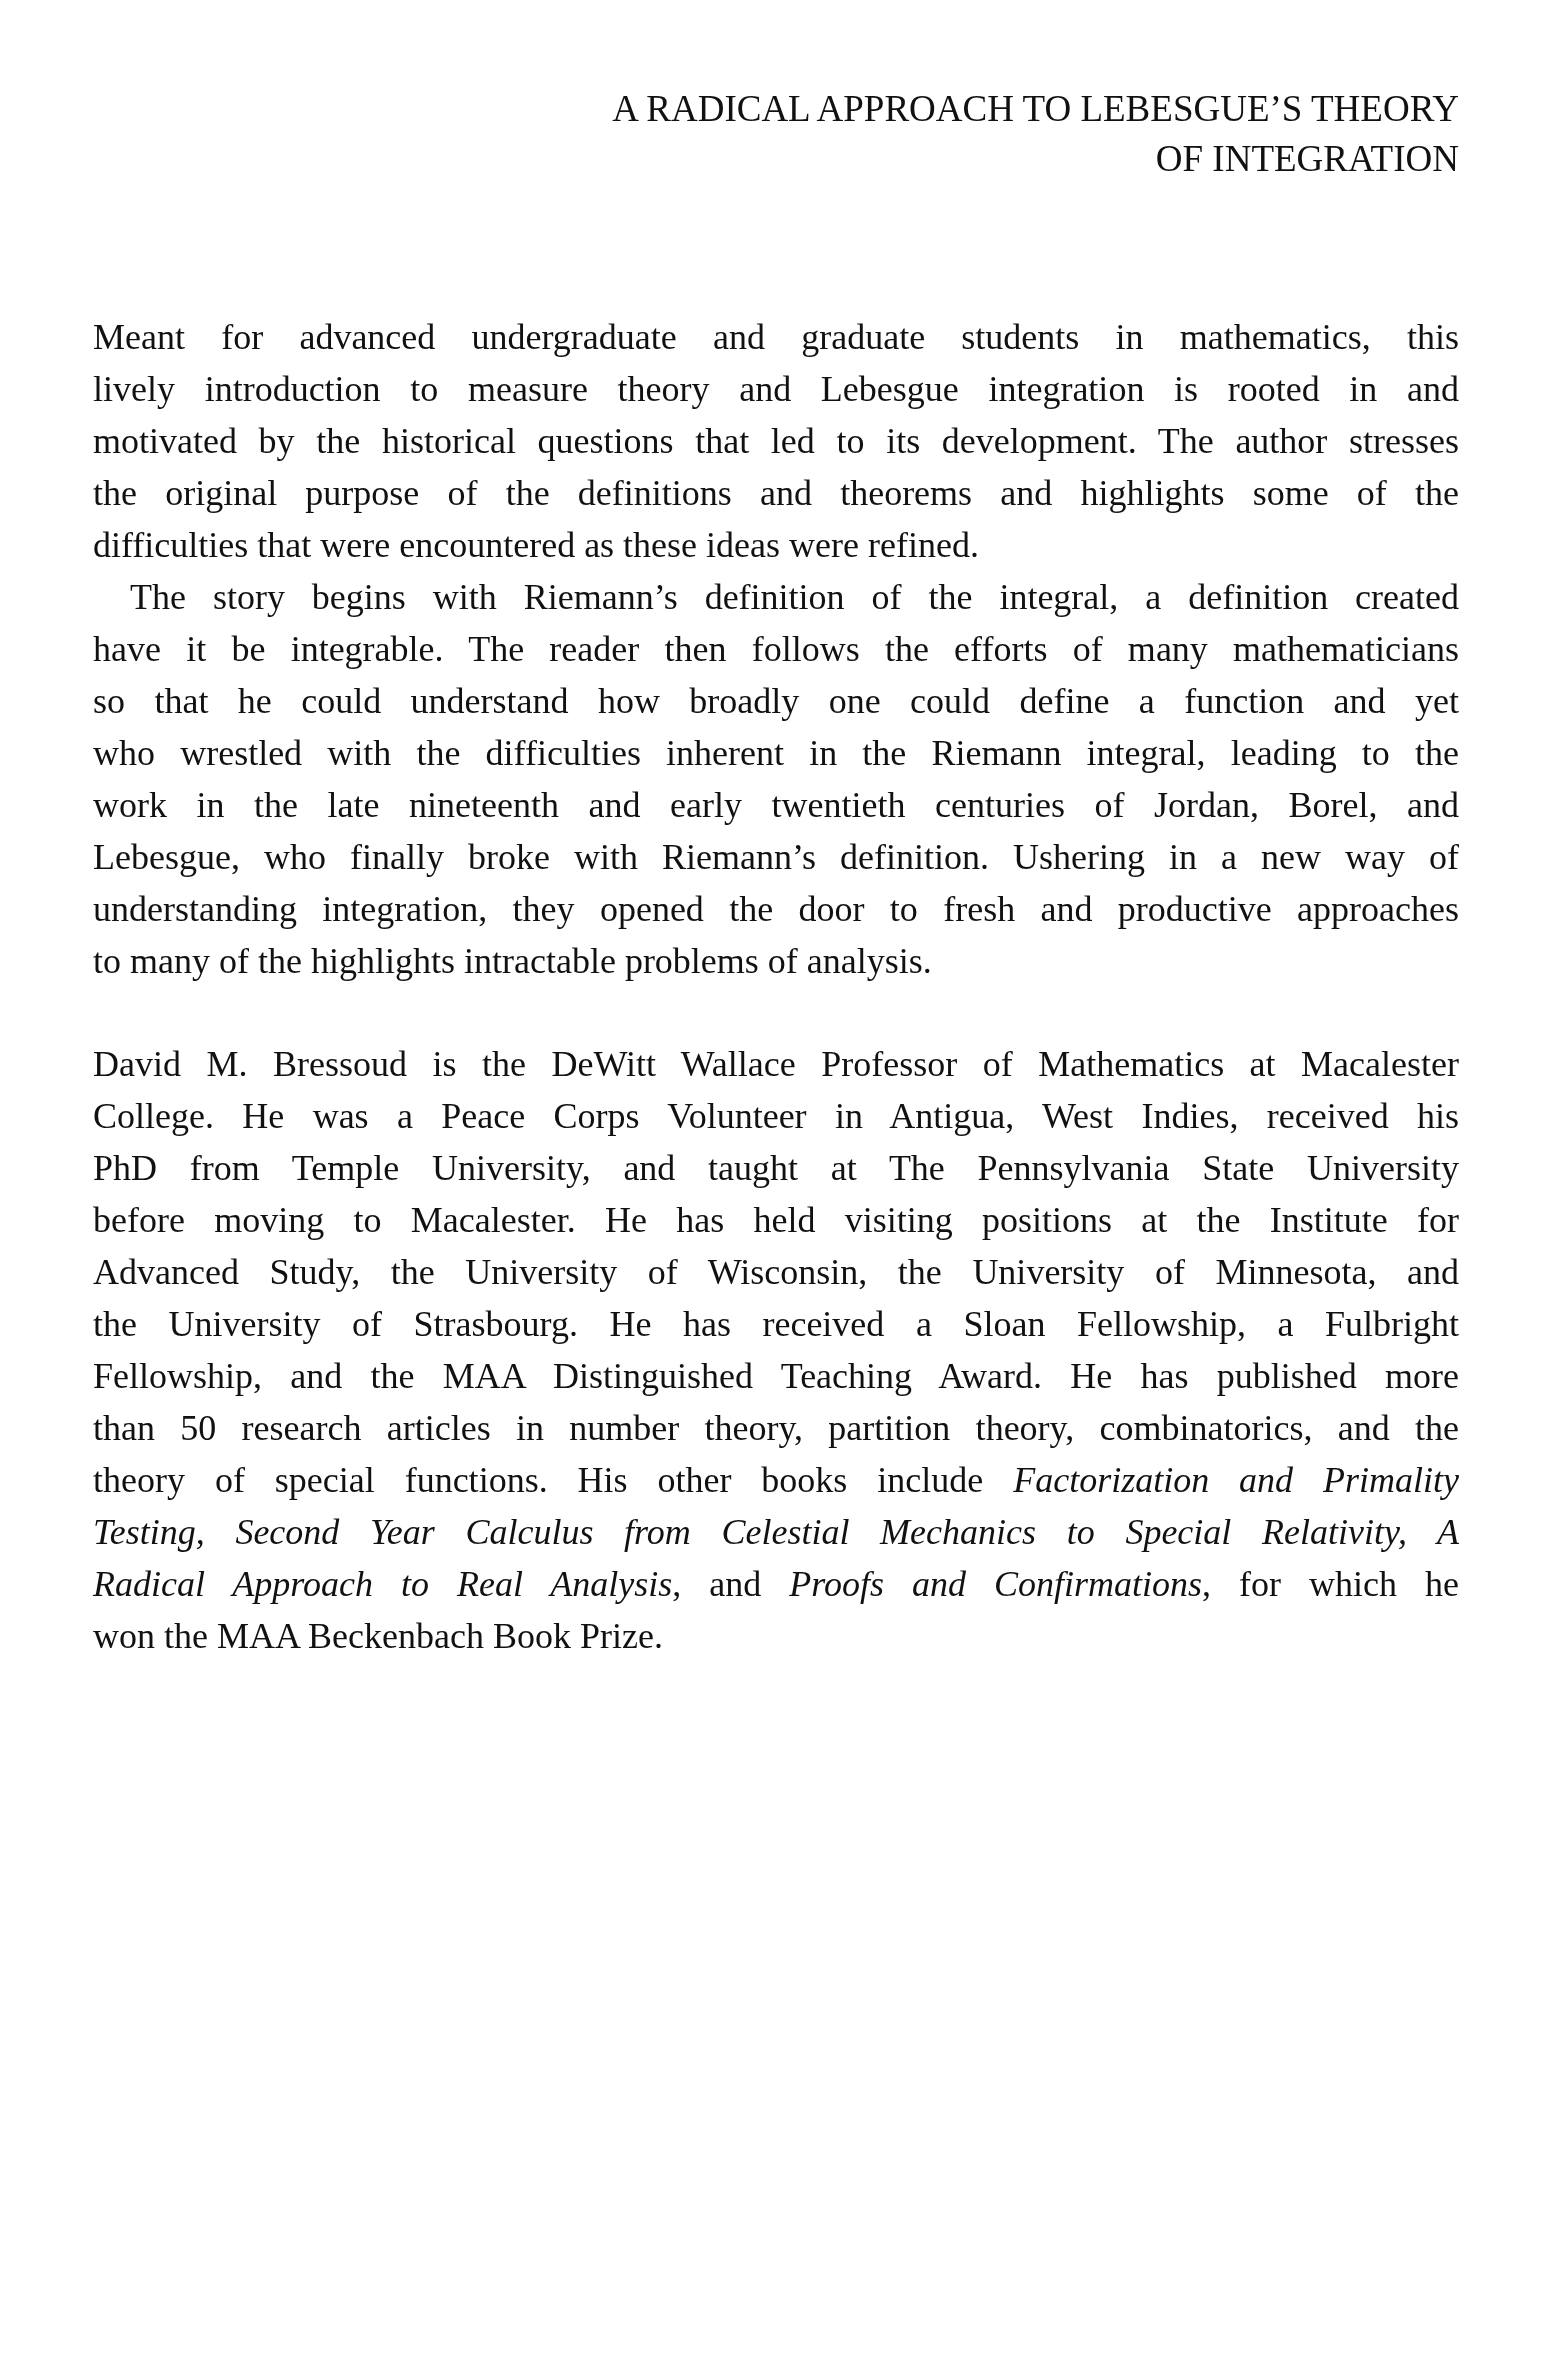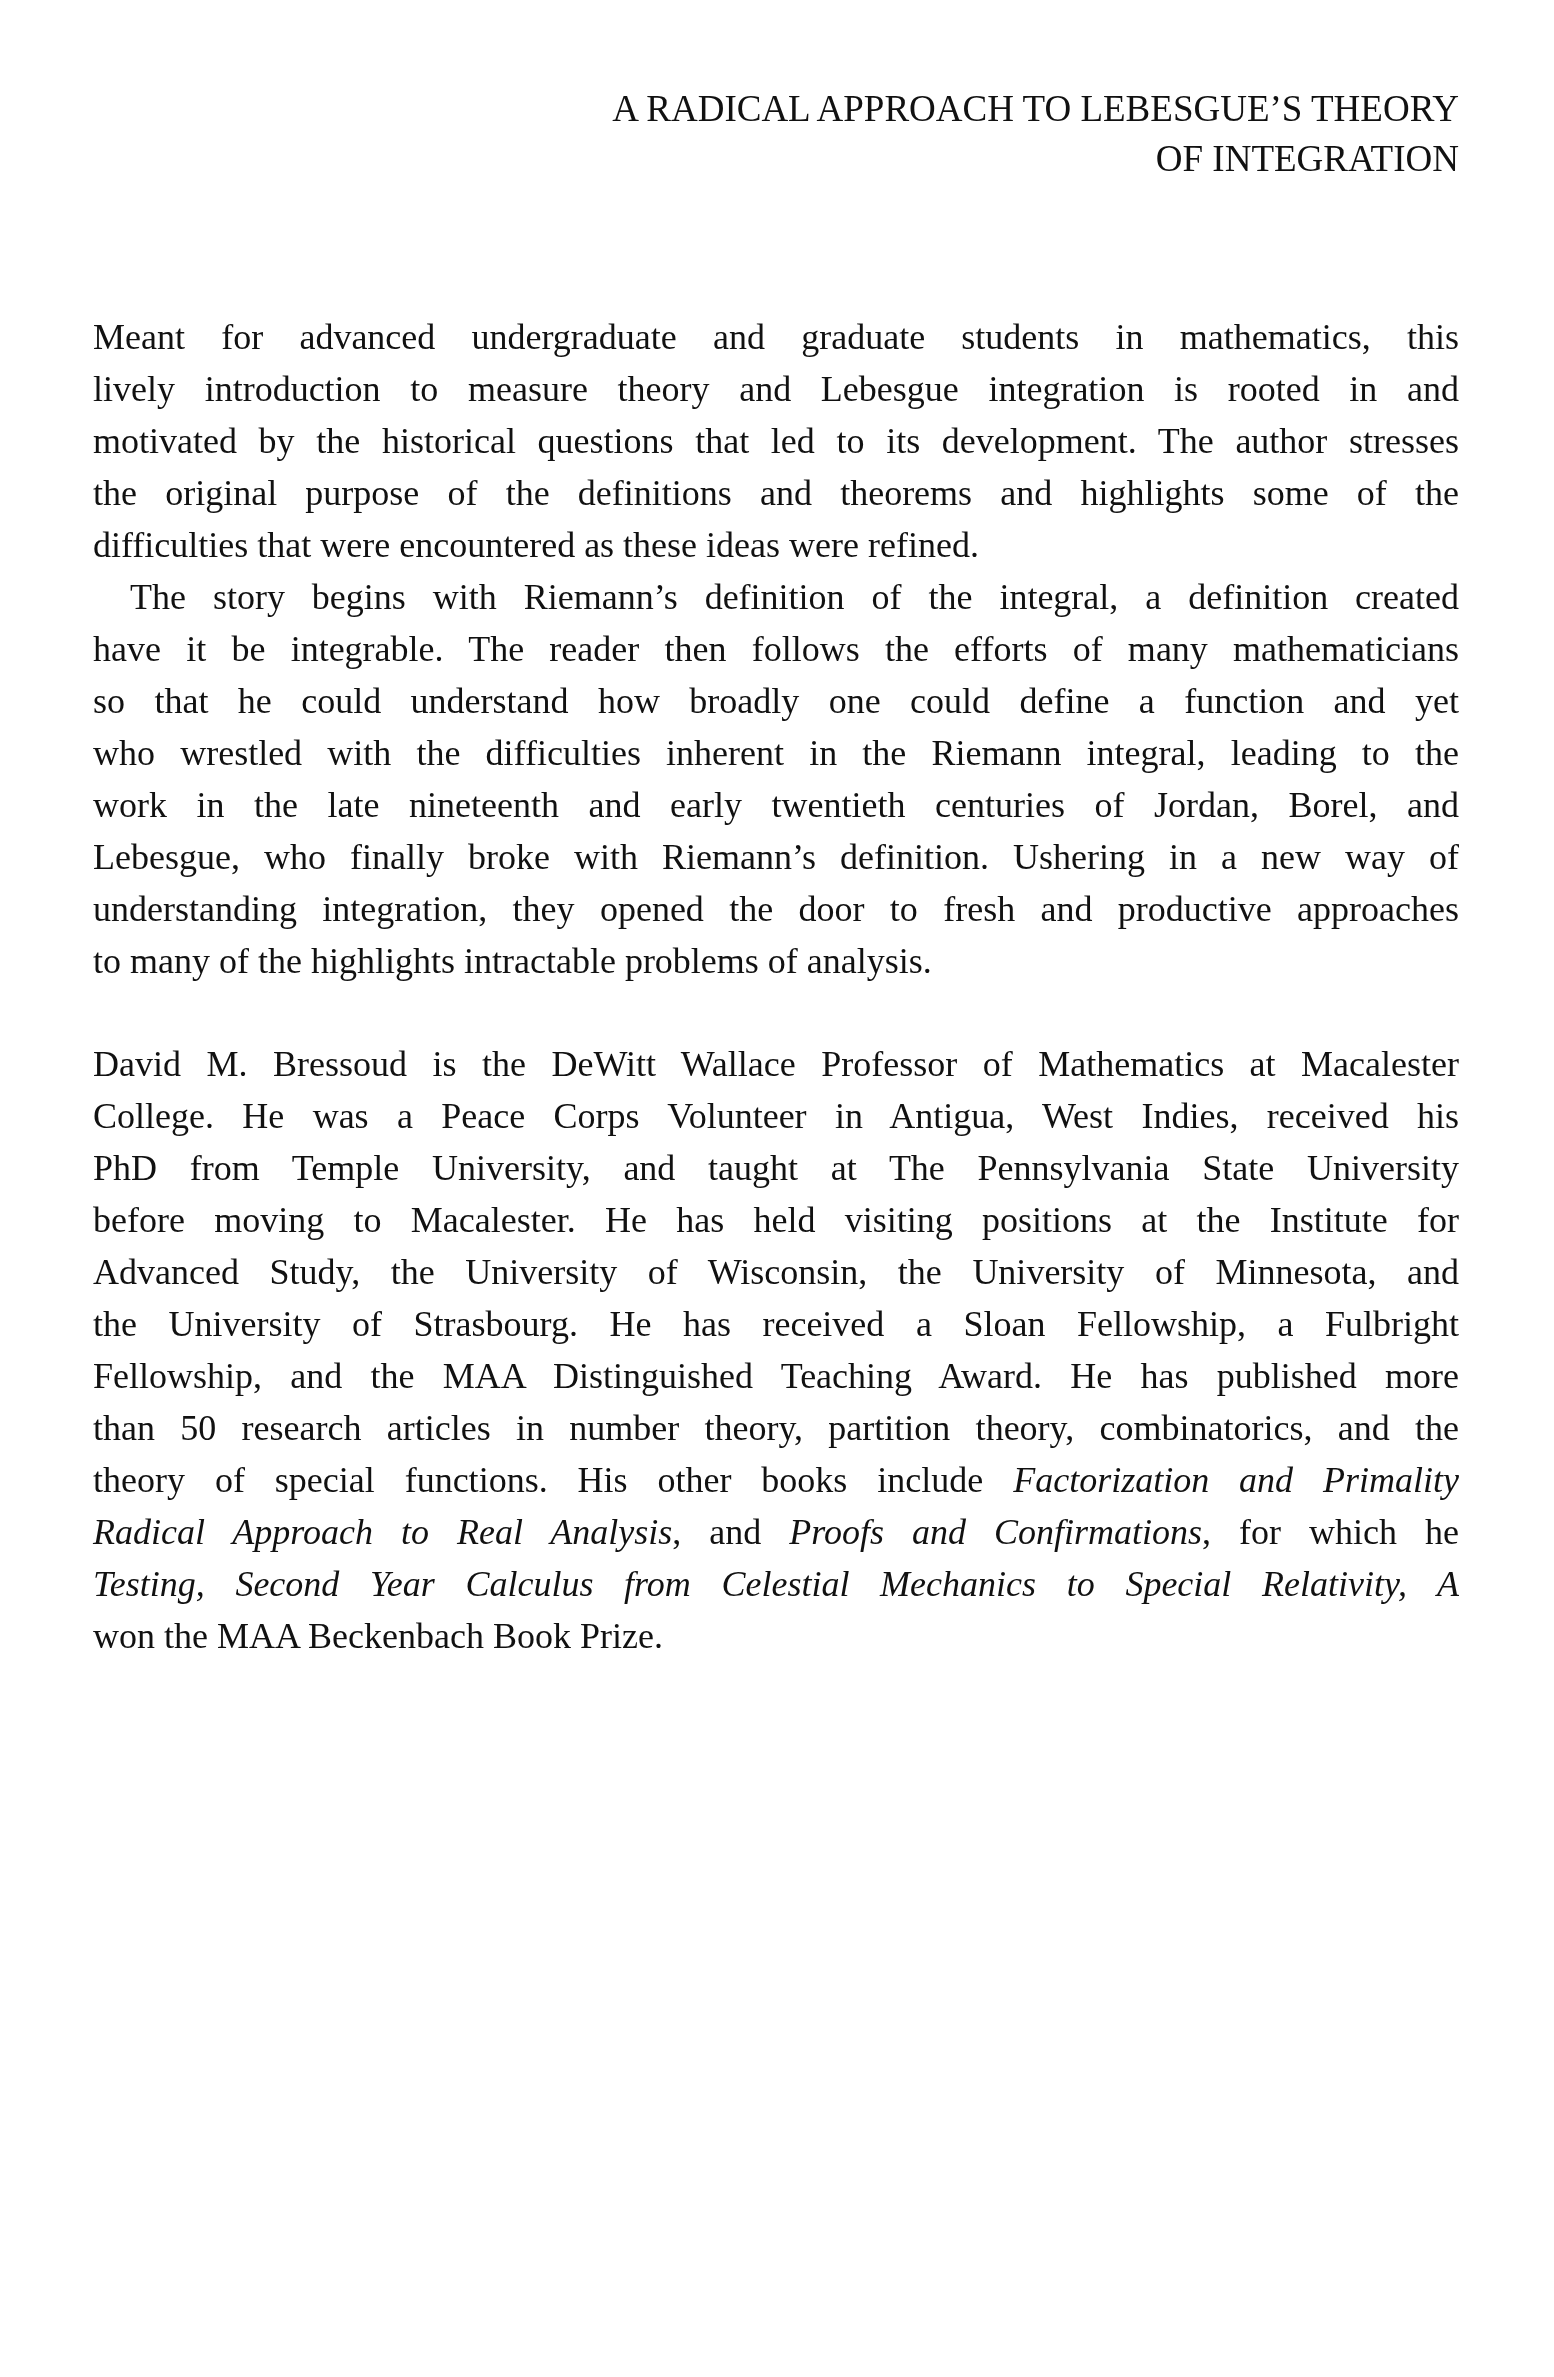--- a/index.html
+++ b/index.html
@@ -97,20 +97,20 @@
     <p class="para">
       <span class="ln">David M. Bressoud is the DeWitt Wallace Professor of Mathematics at Macalester</span>
       <span class="ln">College. He was a Peace Corps Volunteer in Antigua, West Indies, received his</span>
       <span class="ln">PhD from Temple University, and taught at The Pennsylvania State University</span>
       <span class="ln">before moving to Macalester. He has held visiting positions at the Institute for</span>
       <span class="ln">Advanced Study, the University of Wisconsin, the University of Minnesota, and</span>
       <span class="ln">the University of Strasbourg. He has received a Sloan Fellowship, a Fulbright</span>
       <span class="ln">Fellowship, and the MAA Distinguished Teaching Award. He has published more</span>
       <span class="ln">than 50 research articles in number theory, partition theory, combinatorics, and the</span>
       <span class="ln"><span style="white-space: pre;">theory of special functions. His other books include </span><i style="white-space: pre;">Factorization and Primality</i></span>
+      <span class="ln"><i style="white-space: pre;">Testing, Second Year Calculus from Celestial Mechanics to Special Relativity, A</i></span>
       <span class="ln"><i style="white-space: pre;">Radical Approach to Real Analysis</i><span style="white-space: pre;">, and </span><i style="white-space: pre;">Proofs and Confirmations</i><span style="white-space: pre;">, for which he</span></span>
-      <span class="ln"><i style="white-space: pre;">Testing, Second Year Calculus from Celestial Mechanics to Special Relativity, A</i></span>
       <span class="ln last">won the MAA Beckenbach Book Prize.</span>
     </p>
 
   </div>
 </div>
 
 
 </body></html>

